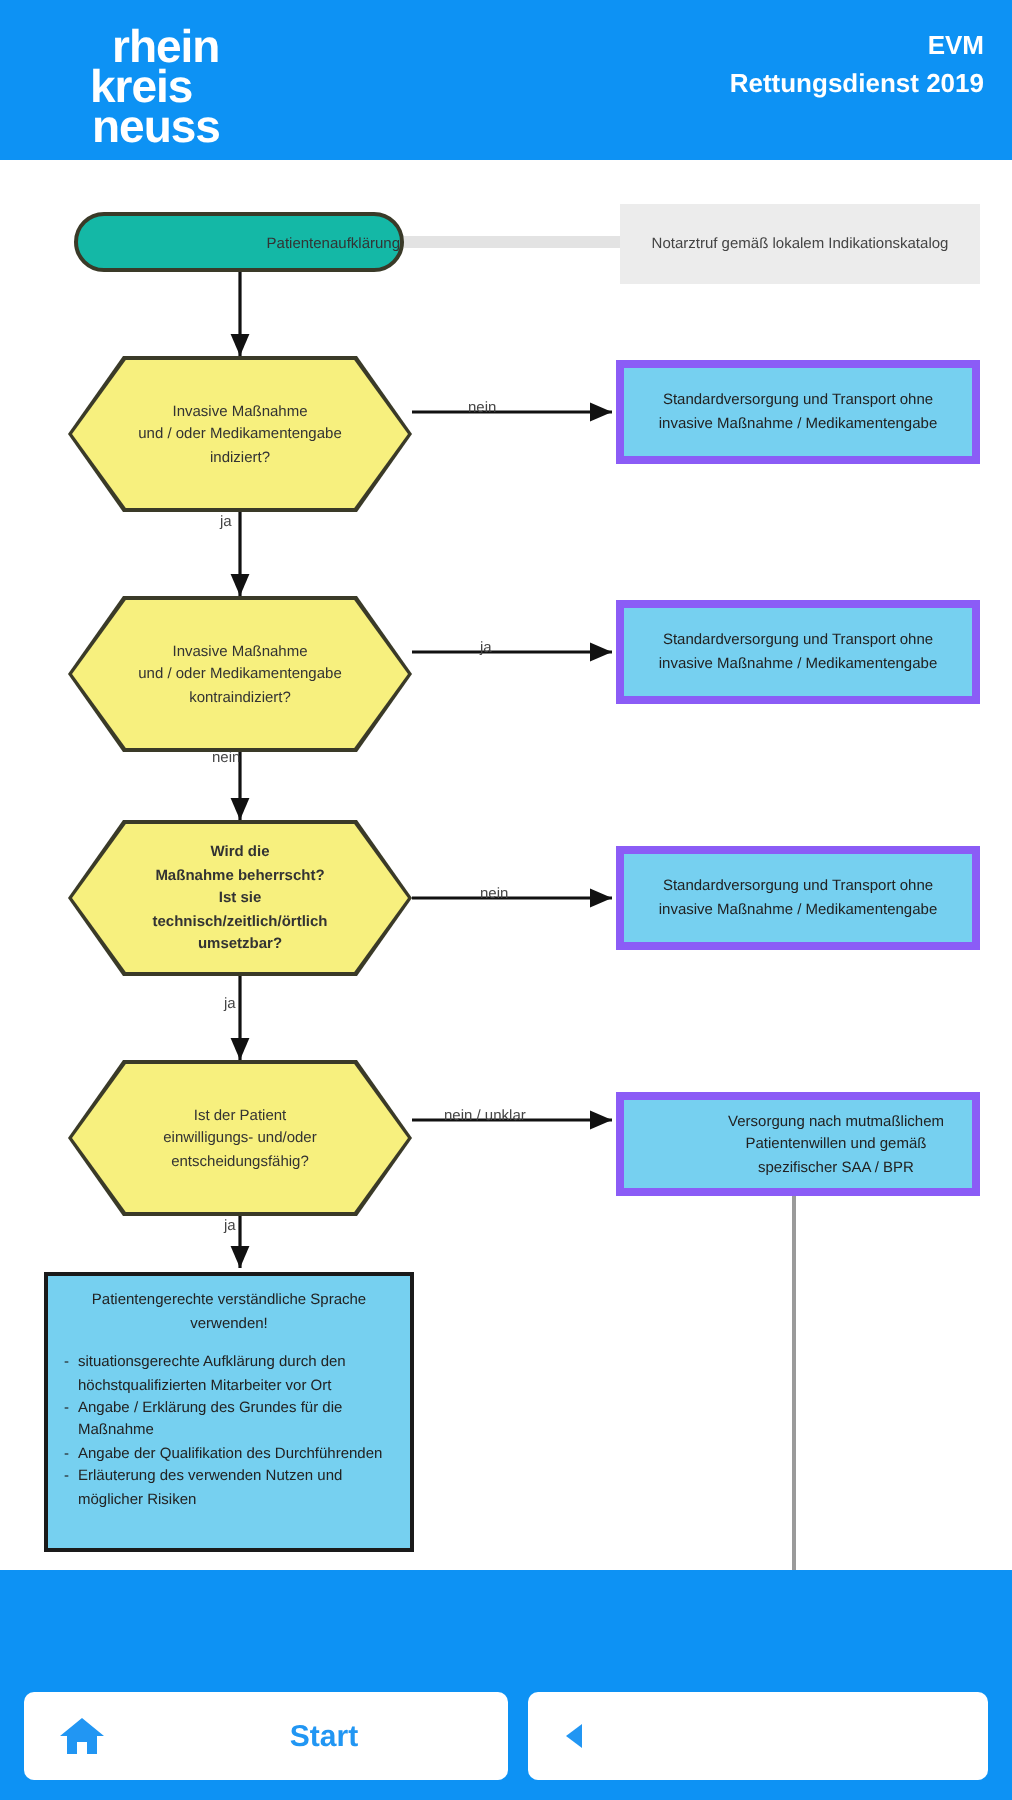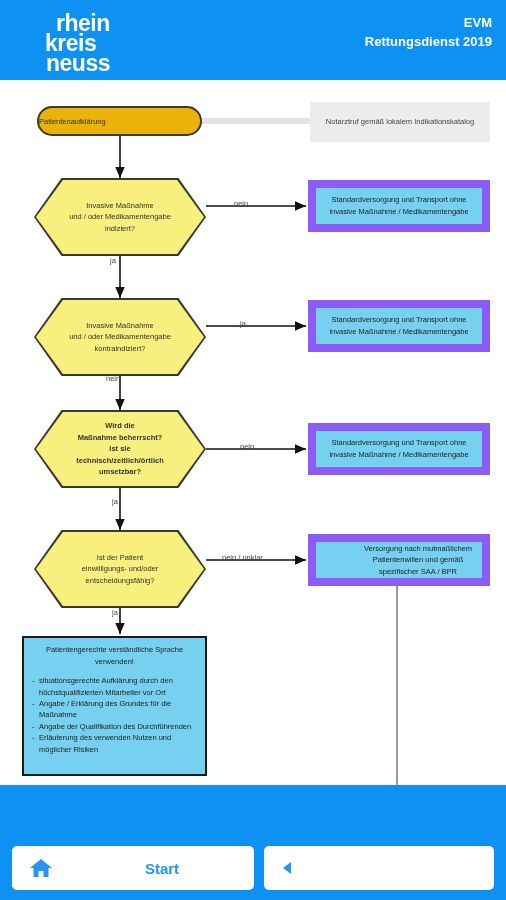--- a/index.html
+++ b/index.html
@@ -29,22 +29,22 @@
     color:#ffffff; font-weight:bold; font-size:13px; line-height:1.45;
   }
 
   
   .canvas { position:absolute; left:0; top:80px; width:506px; height:705px; background:#fff; overflow:hidden; }
   svg.flow { position:absolute; left:0; top:0; width:506px; height:705px; }
 
   
   .start-node {
     position:absolute; left:37px; top:26px; width:165px; height:30px;
-    background:#eab308; border:2px solid #3a3a28; border-radius:16px;
-    display:flex; align-items:center; justify-content:flex-start;
+    background:#14b8a6; border:2px solid #3a3a28; border-radius:16px;
+    display:flex; align-items:center; justify-content:flex-end;
   }
   .start-node span { font-size:7.5px; color:#333; }
 
   
   .note-box {
     position:absolute; left:310px; top:22px; width:180px; height:40px;
     background:#ececec; display:flex; align-items:center; justify-content:center;
     text-align:center; font-size:7.5px; color:#444; line-height:1.5;
   }
 
@@ -61,21 +61,21 @@
     clip-path: polygon(16% 0%, 84% 0%, 100% 50%, 84% 100%, 16% 100%, 0% 50%);
   }
   .hex .txt {
     position:absolute; inset:0; display:flex; align-items:center; justify-content:center;
     text-align:center; font-size:7.5px; color:#333; line-height:1.55; padding:0 18px;
   }
 
   
   .blue-box {
     position:absolute; width:182px; height:52px;
-    background:#76d0f0; border:8px solid #8b5cf6;
+    background:#76d0f0; border:4px solid #8b5cf6;
     display:flex; align-items:center; justify-content:center;
     text-align:center; font-size:7.5px; color:#222; line-height:1.55;
     padding:0 6px;
   }
 
   
   .info-panel {
     position:absolute; left:22px; top:556px; width:185px; height:140px;
     background:#76d0f0; border:2px solid #1a1a1a;
     padding:6px 8px; color:#222; overflow:hidden;
@@ -205,21 +205,21 @@
       <div class="txt" style="white-space:pre-line;">Ist der Patient
 einwilligungs- und/oder
 entscheidungsfähig?</div>
     </div>
     <div class="edge-label" style="left:222px; top:473px;">nein / unklar</div>
     <div class="edge-label" style="left:112px; top:528px;">ja</div>
 
     <div class="blue-box" style="left:308px; top:100px;">Standardversorgung und Transport ohne invasive Maßnahme / Medikamentengabe</div>
     <div class="blue-box" style="left:308px; top:220px;">Standardversorgung und Transport ohne invasive Maßnahme / Medikamentengabe</div>
     <div class="blue-box" style="left:308px; top:343px;">Standardversorgung und Transport ohne invasive Maßnahme / Medikamentengabe</div>
-    <div class="blue-box" style="left:308px; top:454px;padding-left:44px;">Versorgung nach mutmaßlichem Patientenwillen und gemäß spezifischer SAA / BPR</div>
+    <div class="blue-box" style="left:308px; top:466px;padding-left:44px;">Versorgung nach mutmaßlichem Patientenwillen und gemäß spezifischer SAA / BPR</div>
 
     <div class="info-panel">
       <div class="ip-title">Patientengerechte verständliche Sprache verwenden!</div>
       <ul>
         <li>situationsgerechte Aufklärung durch den höchstqualifizierten Mitarbeiter vor Ort</li>
         <li>Angabe / Erklärung des Grundes für die Maßnahme</li>
         <li>Angabe der Qualifikation des Durchführenden</li>
         <li>Erläuterung des verwenden Nutzen und möglicher Risiken</li>
       </ul>
     </div>

